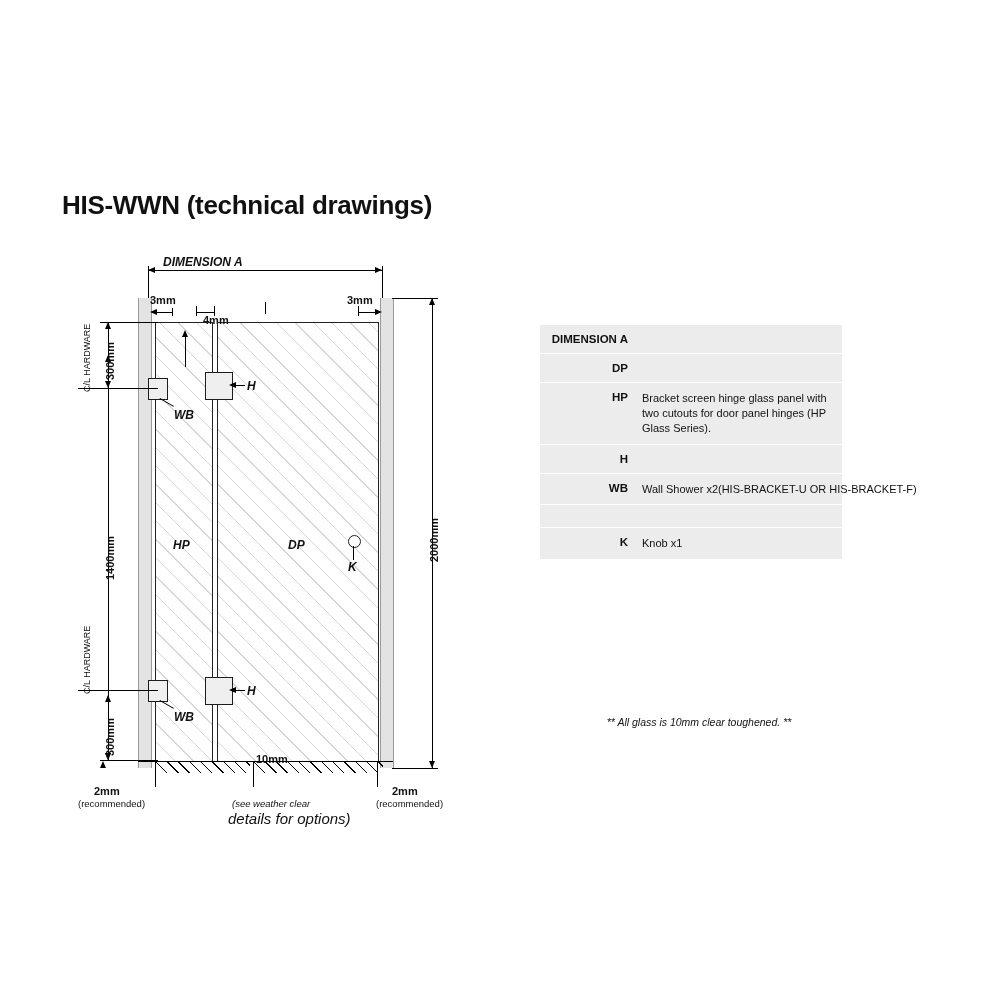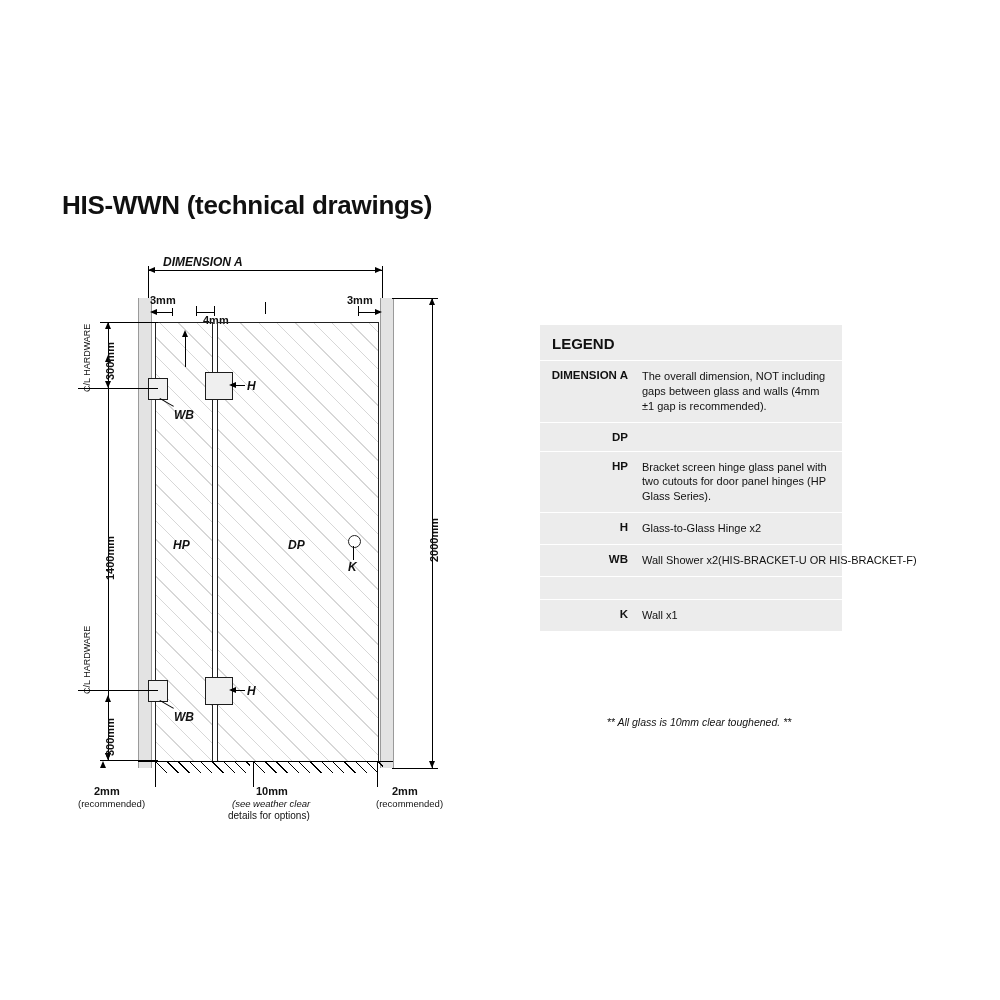--- a/index.html
+++ b/index.html
@@ -185,55 +185,52 @@
     <div class="ln h1" style="left:78px;top:521px;width:255px;"></div>
 
     <div class="ln v1" style="left:95px;top:521px;height:26px;"></div>
     <div class="ln v1" style="left:193px;top:521px;height:26px;"></div>
     <div class="ln v1" style="left:317px;top:521px;height:26px;"></div>
     <div class="ah ah-u" style="left:40px;top:521px;"></div>
 
     <div class="lbl-b" style="left:34px;top:545px;">2mm</div>
     <div class="lbl" style="left:18px;top:558px;font-size:9.5px;">(recommended)</div>
 
-    <div class="lbl-b" style="left:196px;top:545px;">10mm</div>
+    <div class="lbl-b" style="left:196px;top:513px;">10mm</div>
     <div class="lbl" style="left:172px;top:558px;font-size:9.5px;font-style:italic;">(see weather clear</div>
-    <div class="lbl" style="left:168px;top:570px;font-size:10px;">details for options)</div>
+    <div class="lbl" style="left:168px;top:570px;font-size:15px;font-style:italic;">details for options)</div>
 
     <div class="lbl-b" style="left:332px;top:545px;">2mm</div>
     <div class="lbl" style="left:316px;top:558px;font-size:9.5px;">(recommended)</div>
   </div>
 
   <div class="legend">
-    <div class="legend-title">LEGEND</div>
 
     <div class="lrow">
       <div class="k">DIMENSION A</div>
-      <div class="v">The overall dimension, NOT including gaps between glass and walls (4mm ±1 gap is recommended).</div>
     </div>
     <div class="lrow">
       <div class="k">DP</div>
     </div>
     <div class="lrow">
       <div class="k">HP</div>
       <div class="v">Bracket screen hinge glass panel with two cutouts for door panel hinges (HP Glass Series).</div>
     </div>
     <div class="lrow">
       <div class="k">H</div>
-      <div class="v">Glass-to-Glass Hinge x2</div>
     </div>
     <div class="lrow wide">
       <div class="k">WB</div>
       <div class="v">Wall Shower x2(HIS-BRACKET-U OR HIS-BRACKET-F)</div>
     </div>
     <div class="lrow spacer">
       <div class="k"></div>
       <div class="v"></div>
     </div>
     <div class="lrow">
       <div class="k">K</div>
-      <div class="v">Wall x1</div>
+      <div class="v">Knob x1</div>
     </div>
   </div>
 
   <div class="legend-note" style="position:absolute;left:540px;top:706px;width:302px;">** All glass is 10mm clear toughened. **</div>
 
 </div>
 
 </body></html>

